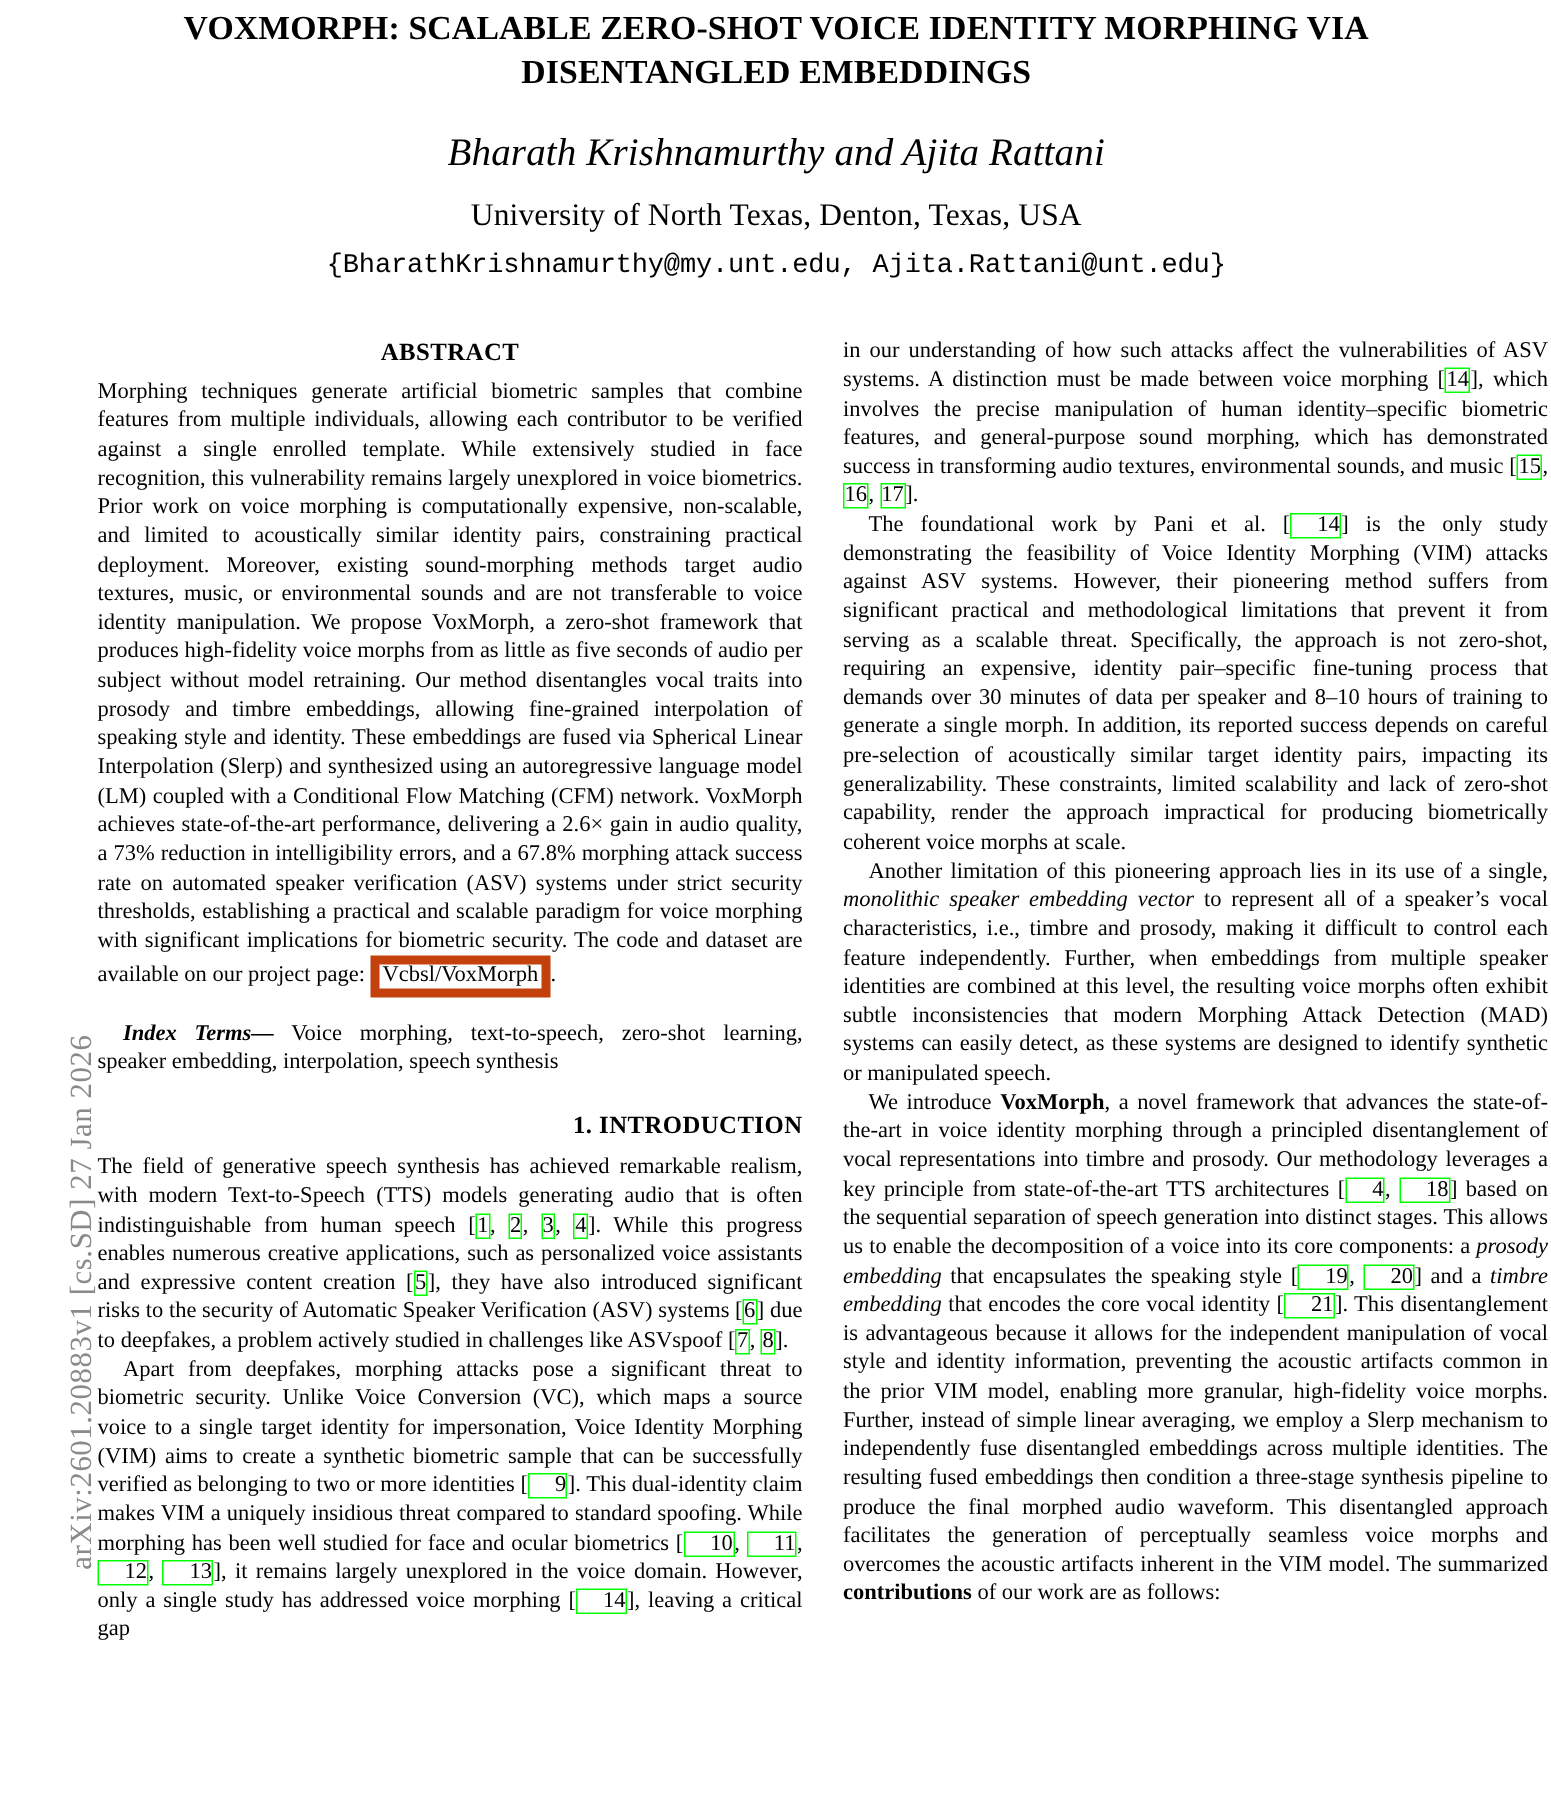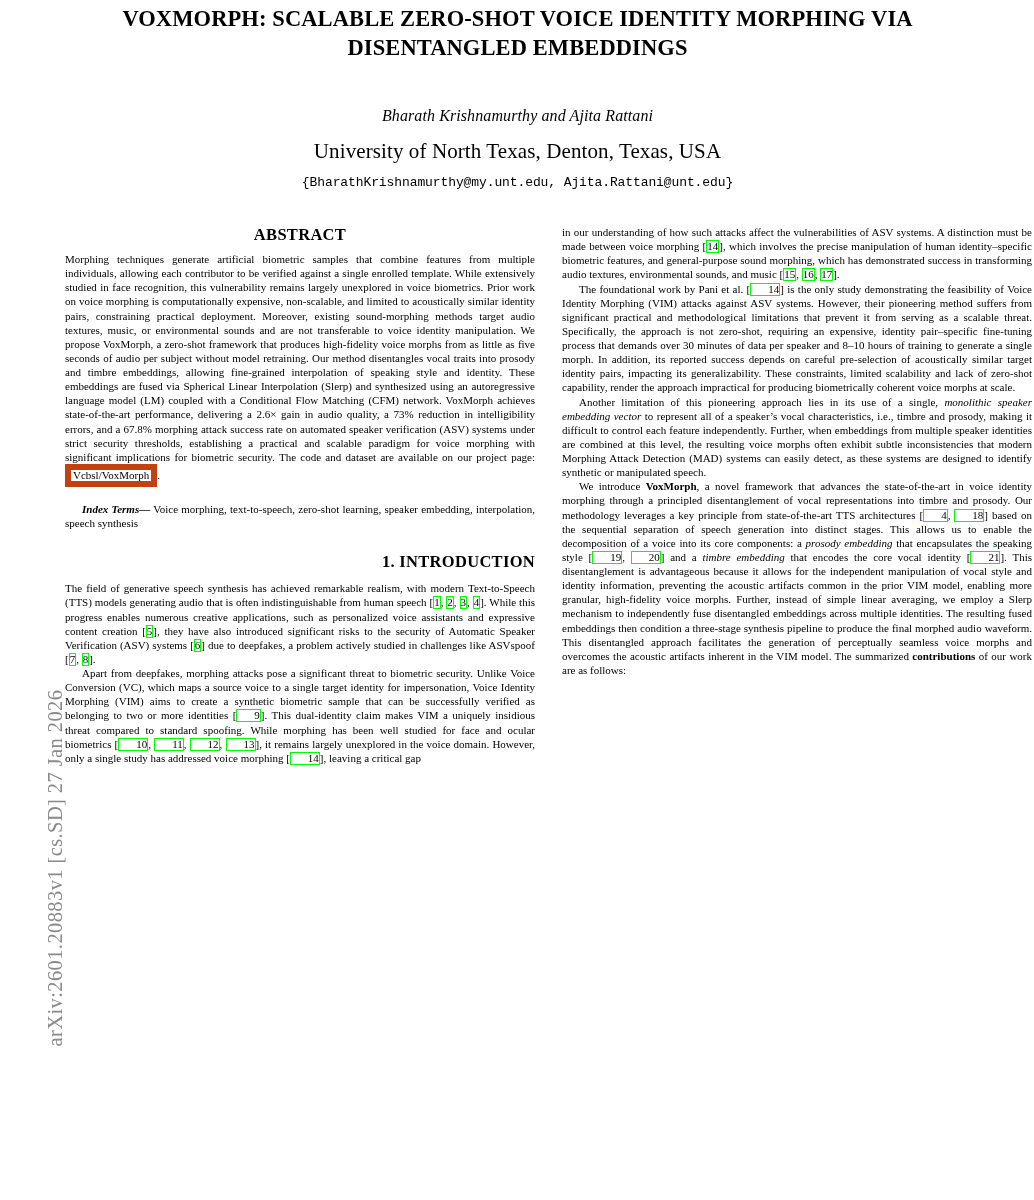--- a/index.html
+++ b/index.html
@@ -57,34 +57,34 @@
     text-align: center;
   }
   #paper-title {
     font-size: 22.5px;
     font-weight: bold;
     line-height: 1.30;
     letter-spacing: 0.1px;
     margin: 4px 24px 0 24px;
   }
   #authors {
-    font-size: 16px;
+    font-size: 26px;
     font-style: italic;
     font-weight: normal;
-    margin-top: 44px;
+    margin-top: 24px;
     letter-spacing: 0.1px;
   }
   #affiliation {
     font-size: 21px;
     margin-top: 14px;
     letter-spacing: 0.1px;
   }
   #emails {
     font-family: "Liberation Mono", "DejaVu Sans Mono", monospace;
-    font-size: 13px;
+    font-size: 18px;
     margin-top: 11px;
     letter-spacing: -0.1px;
   }
 
   
   #col-left {
     position: absolute;
     left: 65px;
     top: 225px;
     width: 470px;
@@ -104,21 +104,21 @@
     margin: 0 0 7px 0;
     font-family: Liberation Serif, serif;
   }
   .sec-head.intro {
     margin-top: 22px;
     margin-bottom: 9px;
     text-align: right;
   }
 
   p.body {
-    font-size: 11px;
+    font-size: 15px;
     line-height: 1.285;
     text-align: justify;
     text-justify: inter-word;
     margin: 0;
     hyphens: manual;
   }
   p.body + p.body {
     text-indent: 17px;
     margin-top: 0px;
   }

